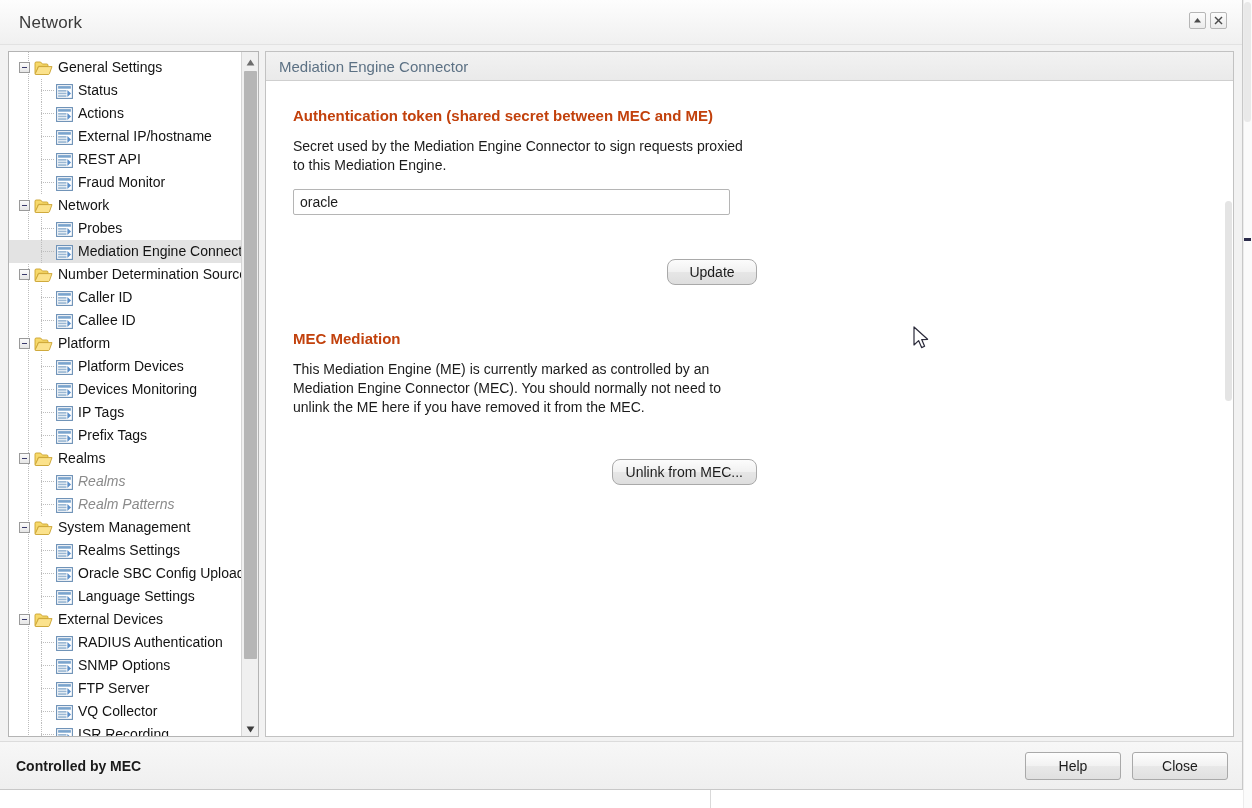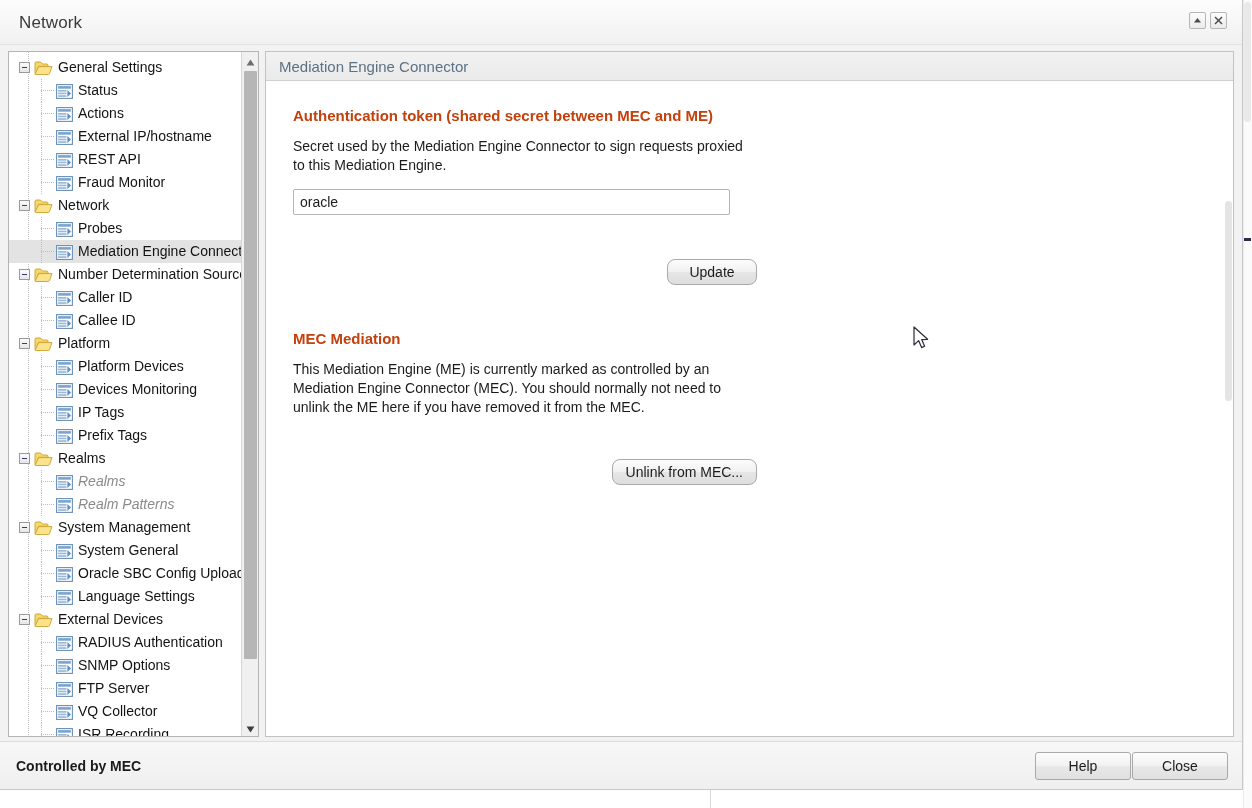--- a/index.html
+++ b/index.html
@@ -327,21 +327,21 @@
     align-items: center;
     padding: 0 14px 0 16px;
     box-sizing: border-box;
   }
   .footer-status {
     font-size: 14px;
     font-weight: bold;
     color: #1b1b1b;
     flex: 1 1 auto;
   }
-  .footer-btns { display: flex; gap: 1px; padding-left: 26px; }
+  .footer-btns { display: flex; gap: 11px; padding-left: 26px; }
   .footer-btn {
     width: 96px;
     height: 28px;
     font-family: "Liberation Sans", sans-serif;
     font-size: 14px;
     color: #1b1b1b;
     background: linear-gradient(to bottom,#fdfdfd 0%,#f2f2f2 48%,#e8e8e8 52%,#e0e0e0 100%);
     border: 1px solid #a9a9a9;
     border-radius: 3px;
     cursor: pointer;
@@ -665,21 +665,21 @@
                 <span class="guide-h"></span>
                 <span class="guide-v2"></span>
                 <span class="icon-page"><svg width="17" height="15" viewBox="0 0 17 15">
                     <rect x="0.6" y="0.6" width="15.8" height="13.8" fill="#ffffff" stroke="#6a8fb5" stroke-width="1.1"></rect>
                     <rect x="2.1" y="2.1" width="12.8" height="2.6" fill="#7aa4cd"></rect>
                     <rect x="2.1" y="6.0" width="8.4" height="1.7" fill="#9bb8d4"></rect>
                     <rect x="2.1" y="8.6" width="8.4" height="1.7" fill="#9bb8d4"></rect>
                     <rect x="2.1" y="11.2" width="8.4" height="1.7" fill="#9bb8d4"></rect>
                     <polygon points="11.4,6.0 15.0,9.4 11.4,12.9" fill="#5b8fc9"></polygon>
                   </svg></span>
-                <span class="tree-label">System General</span>
+                <span class="tree-label">Realms Settings</span>
               </li>
               <li class="tree-row leaf">
                 <span class="guide-h"></span>
                 <span class="guide-v2"></span>
                 <span class="icon-page"><svg width="17" height="15" viewBox="0 0 17 15">
                     <rect x="0.6" y="0.6" width="15.8" height="13.8" fill="#ffffff" stroke="#6a8fb5" stroke-width="1.1"></rect>
                     <rect x="2.1" y="2.1" width="12.8" height="2.6" fill="#7aa4cd"></rect>
                     <rect x="2.1" y="6.0" width="8.4" height="1.7" fill="#9bb8d4"></rect>
                     <rect x="2.1" y="8.6" width="8.4" height="1.7" fill="#9bb8d4"></rect>
                     <rect x="2.1" y="11.2" width="8.4" height="1.7" fill="#9bb8d4"></rect>

